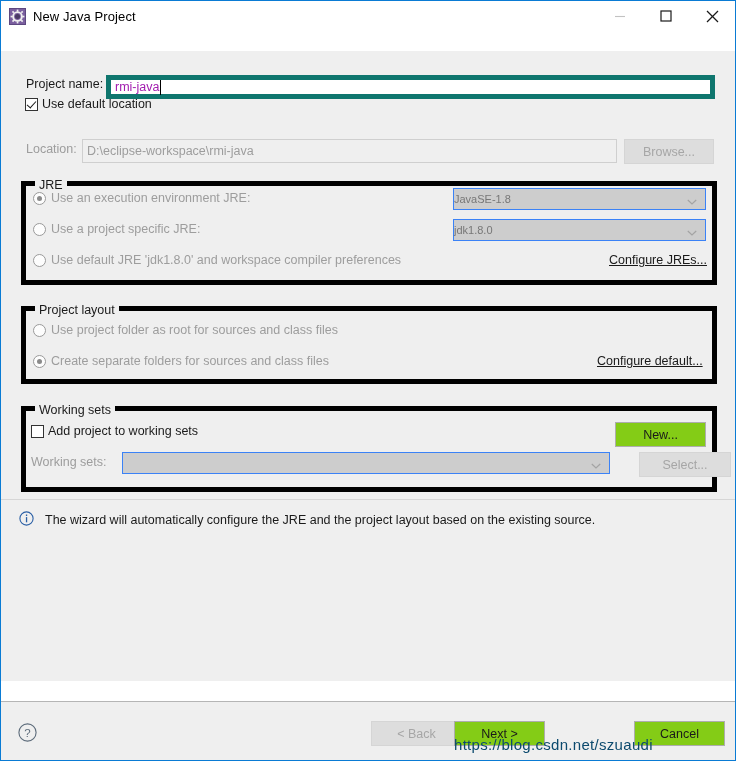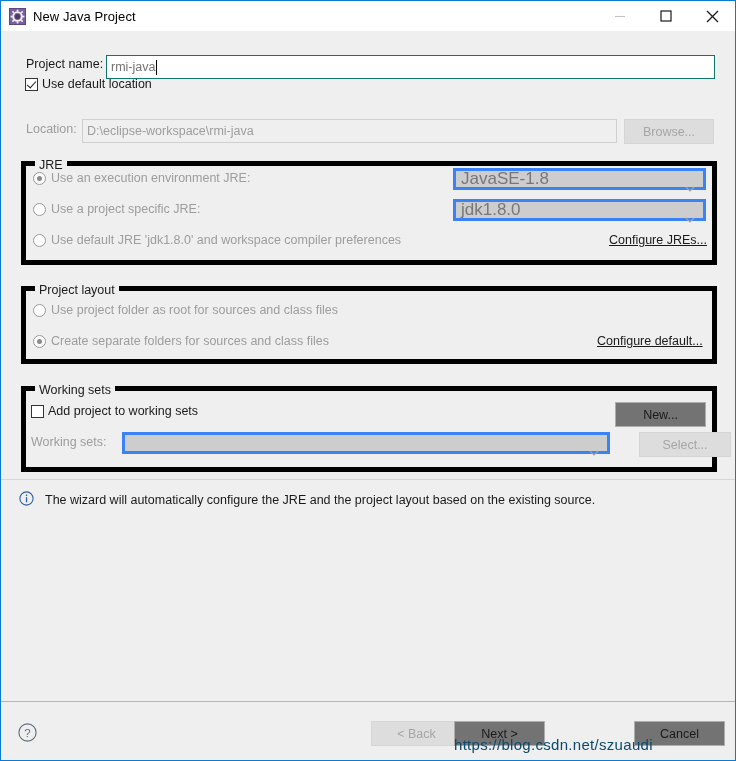--- a/index.html
+++ b/index.html
@@ -21,20 +21,21 @@
   .window {
     position: absolute;
     left: 0; top: 0;
     width: 736px;
     height: 761px;
     box-sizing: border-box;
     border: 1px solid #0a7bd4;
     background: #ffffff;
     display: flex;
     flex-direction: column;
+    gap: 20px;
   }
 
   
   .titlebar {
     height: 30px;
     min-height: 30px;
     background: #ffffff;
     display: flex;
     align-items: center;
     position: relative;
@@ -134,24 +135,24 @@
     align-items: center;
   }
 
   .lbl { font-size: 12.5px; color: #1a1a1a; white-space: nowrap; }
   .lbl.disabled { color: #9d9d9d; }
 
   
   .textinput {
     box-sizing: border-box;
     height: 24px;
-    border: 1px solid #0f766e;
+    border: 5px solid #0f766e;
     background: #ffffff;
     font-size: 12.5px;
-    color: #737373;
+    color: #a21caf;
     padding: 0 2px 0 4px;
     display: flex;
     align-items: center;
     outline: none;
   }
   .textinput.disabled {
     border: 1px solid #cfcfcf;
     background: #efefef;
     color: #9d9d9d;
   }
@@ -161,21 +162,21 @@
     height: 15px;
     background: #000;
     margin-left: 1px;
   }
 
   
   .btn {
     box-sizing: border-box;
     height: 25px;
     border: 1px solid #adadad;
-    background: #737373;
+    background: #84cc16;
     font-size: 12.5px;
     color: #1a1a1a;
     display: flex;
     align-items: center;
     justify-content: center;
     font-family: "Liberation Sans", sans-serif;
     white-space: nowrap;
   }
   .btn.disabled {
     color: #a6a6a6;
@@ -248,25 +249,24 @@
     padding: 0 4px;
     font-size: 12.5px;
     color: #1a1a1a;
   }
 
   
   .combo {
     box-sizing: border-box;
     height: 22px;
     background: #cdcdcd;
-    border: 3px solid #3b82f6;
-    display: flex;
-    align-items: center;
-    padding-left: 5px;
-    font-size: 17px;
+    border: 1px solid #3b82f6;
+    display: flex;
+    align-items: center;
+    font-size: 11px;
     color: #777777;
     position: relative;
   }
   .combo .chev {
     position: absolute;
     right: 8px;
     top: 7px;
   }
 
   

